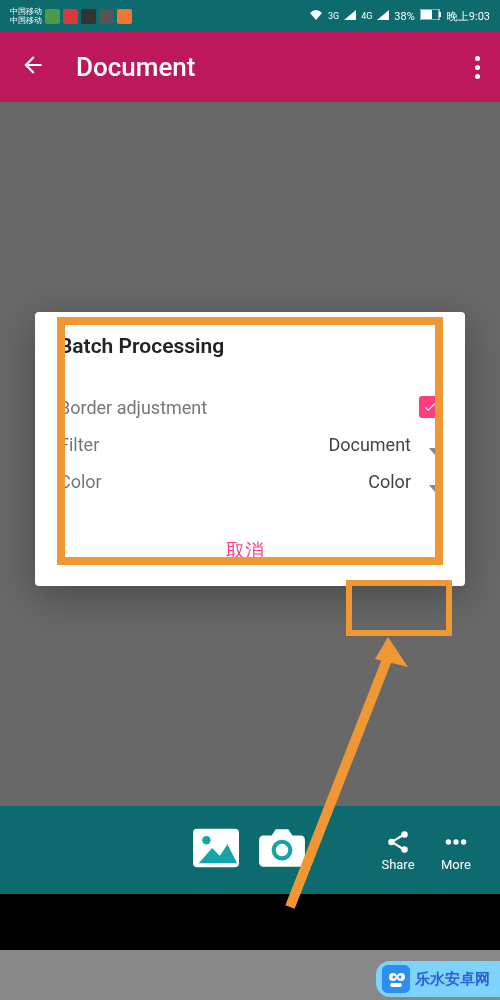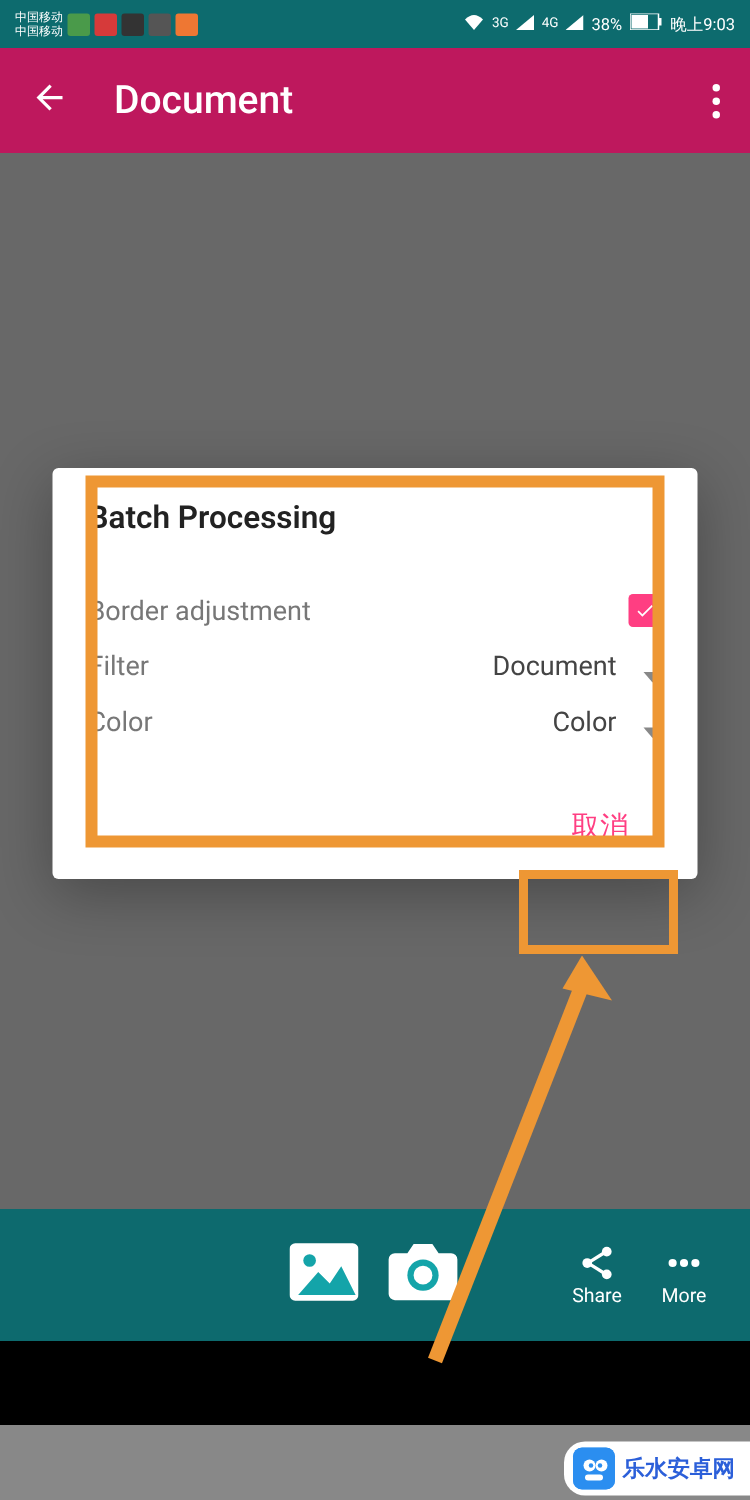--- a/index.html
+++ b/index.html
@@ -102,20 +102,21 @@
       border-radius: 3px;
       display: flex; align-items: center; justify-content: center;
       margin-left: auto;
     }
     .dialog-actions {
       display: flex;
       justify-content: flex-end;
       gap: 36px;
       margin-top: 30px;
       padding-right: 10px;
+      flex-direction: column;
     }
     .dialog-btn {
       color: #ff3e82;
       font-size: 19px;
       font-weight: 500;
       background: none;
       border: none;
       cursor: pointer;
       padding: 8px 12px;
     }
@@ -141,21 +142,21 @@
       height: 56px;
       background: #000;
       display: flex;
       justify-content: space-around;
       align-items: center;
     }
     .watermark {
       position: absolute;
       right: 0;
       bottom: 3px;
-      background: #ffffff;
+      background: #7dd3fc;
       border-radius: 14px 0 0 14px;
       padding: 4px 10px 4px 6px;
       display: flex;
       align-items: center;
       gap: 5px;
       font-size: 15px;
       font-weight: 600;
       color: #2b5fd9;
       z-index: 20;
     }

